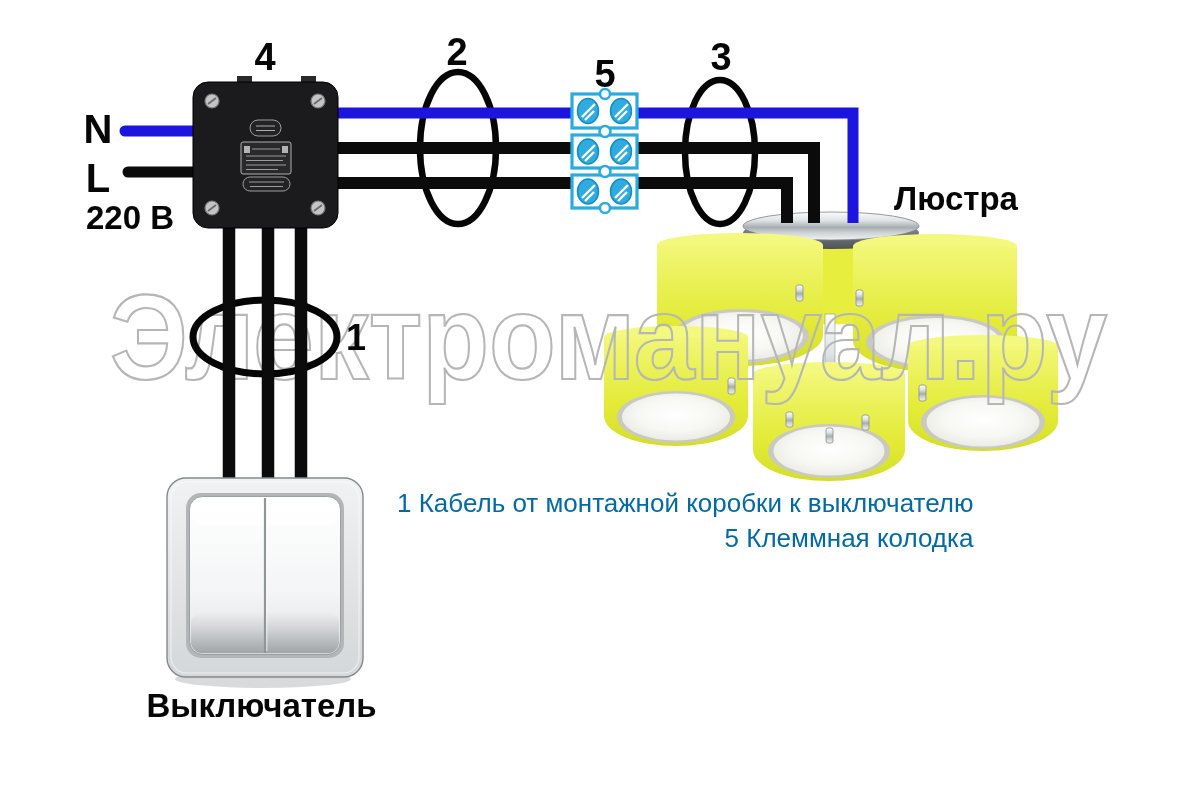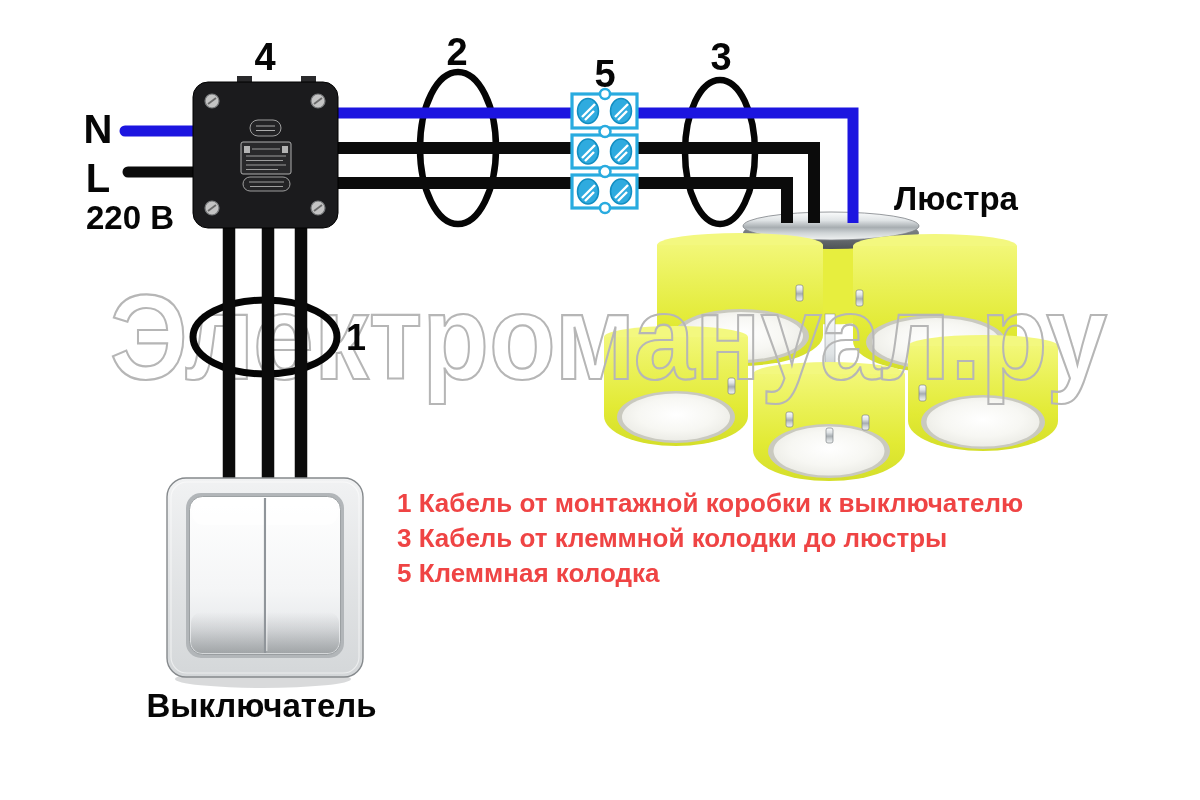--- a/index.html
+++ b/index.html
@@ -2,22 +2,22 @@
 <html><head>
 <meta charset="utf-8">
 <style>
   html,body{margin:0;padding:0;background:#ffffff;}
   #stage{position:relative;width:1200px;height:800px;background:#ffffff;overflow:hidden;
          font-family:"Liberation Sans","DejaVu Sans",sans-serif;}
   #diagram-svg{position:absolute;left:0;top:0;}
   .lbl{position:absolute;font-weight:bold;color:#060606;text-align:center;
        font-family:"Liberation Sans","DejaVu Sans",sans-serif;white-space:nowrap;}
   .callout{font-size:38px;line-height:40px;}
-  .legend{position:absolute;left:397px;top:486px;font-weight:bold;font-size:26px;
-          line-height:35px;color:#ef4444;}
+  .legend{position:absolute;left:397px;top:486px;font-weight:normal;font-size:26px;
+          line-height:35px;color:#0369a1;text-align:right;}
   .legend div{white-space:nowrap;}
 </style>
 </head>
 <body>
 
 <div id="stage">
 
 <svg id="diagram-svg" width="1200" height="800" viewBox="0 0 1200 800">
   <defs>
     <linearGradient id="gYellow" x1="0" y1="0" x2="0" y2="1">
@@ -208,17 +208,16 @@
 <div class="lbl callout" style="left:437px;top:32px;width:40px;">2</div>
 <div class="lbl callout" style="left:585px;top:54px;width:40px;">5</div>
 <div class="lbl callout" style="left:701px;top:37px;width:40px;">3</div>
 <div class="lbl" style="left:338px;top:319px;width:36px;font-size:36px;line-height:38px;">1</div>
 
 <div class="lbl" style="left:886px;top:181px;width:140px;font-size:33px;line-height:36px;">Люстра</div>
 <div class="lbl" style="left:140px;top:688px;width:243px;font-size:33px;line-height:36px;">Выключатель</div>
 
 <div class="legend">
   <div>1 Кабель от монтажной коробки к выключателю</div>
-  <div>3 Кабель от клеммной колодки до люстры</div>
   <div>5 Клеммная колодка</div>
 </div>
 
 </div>
 
 </body></html>

